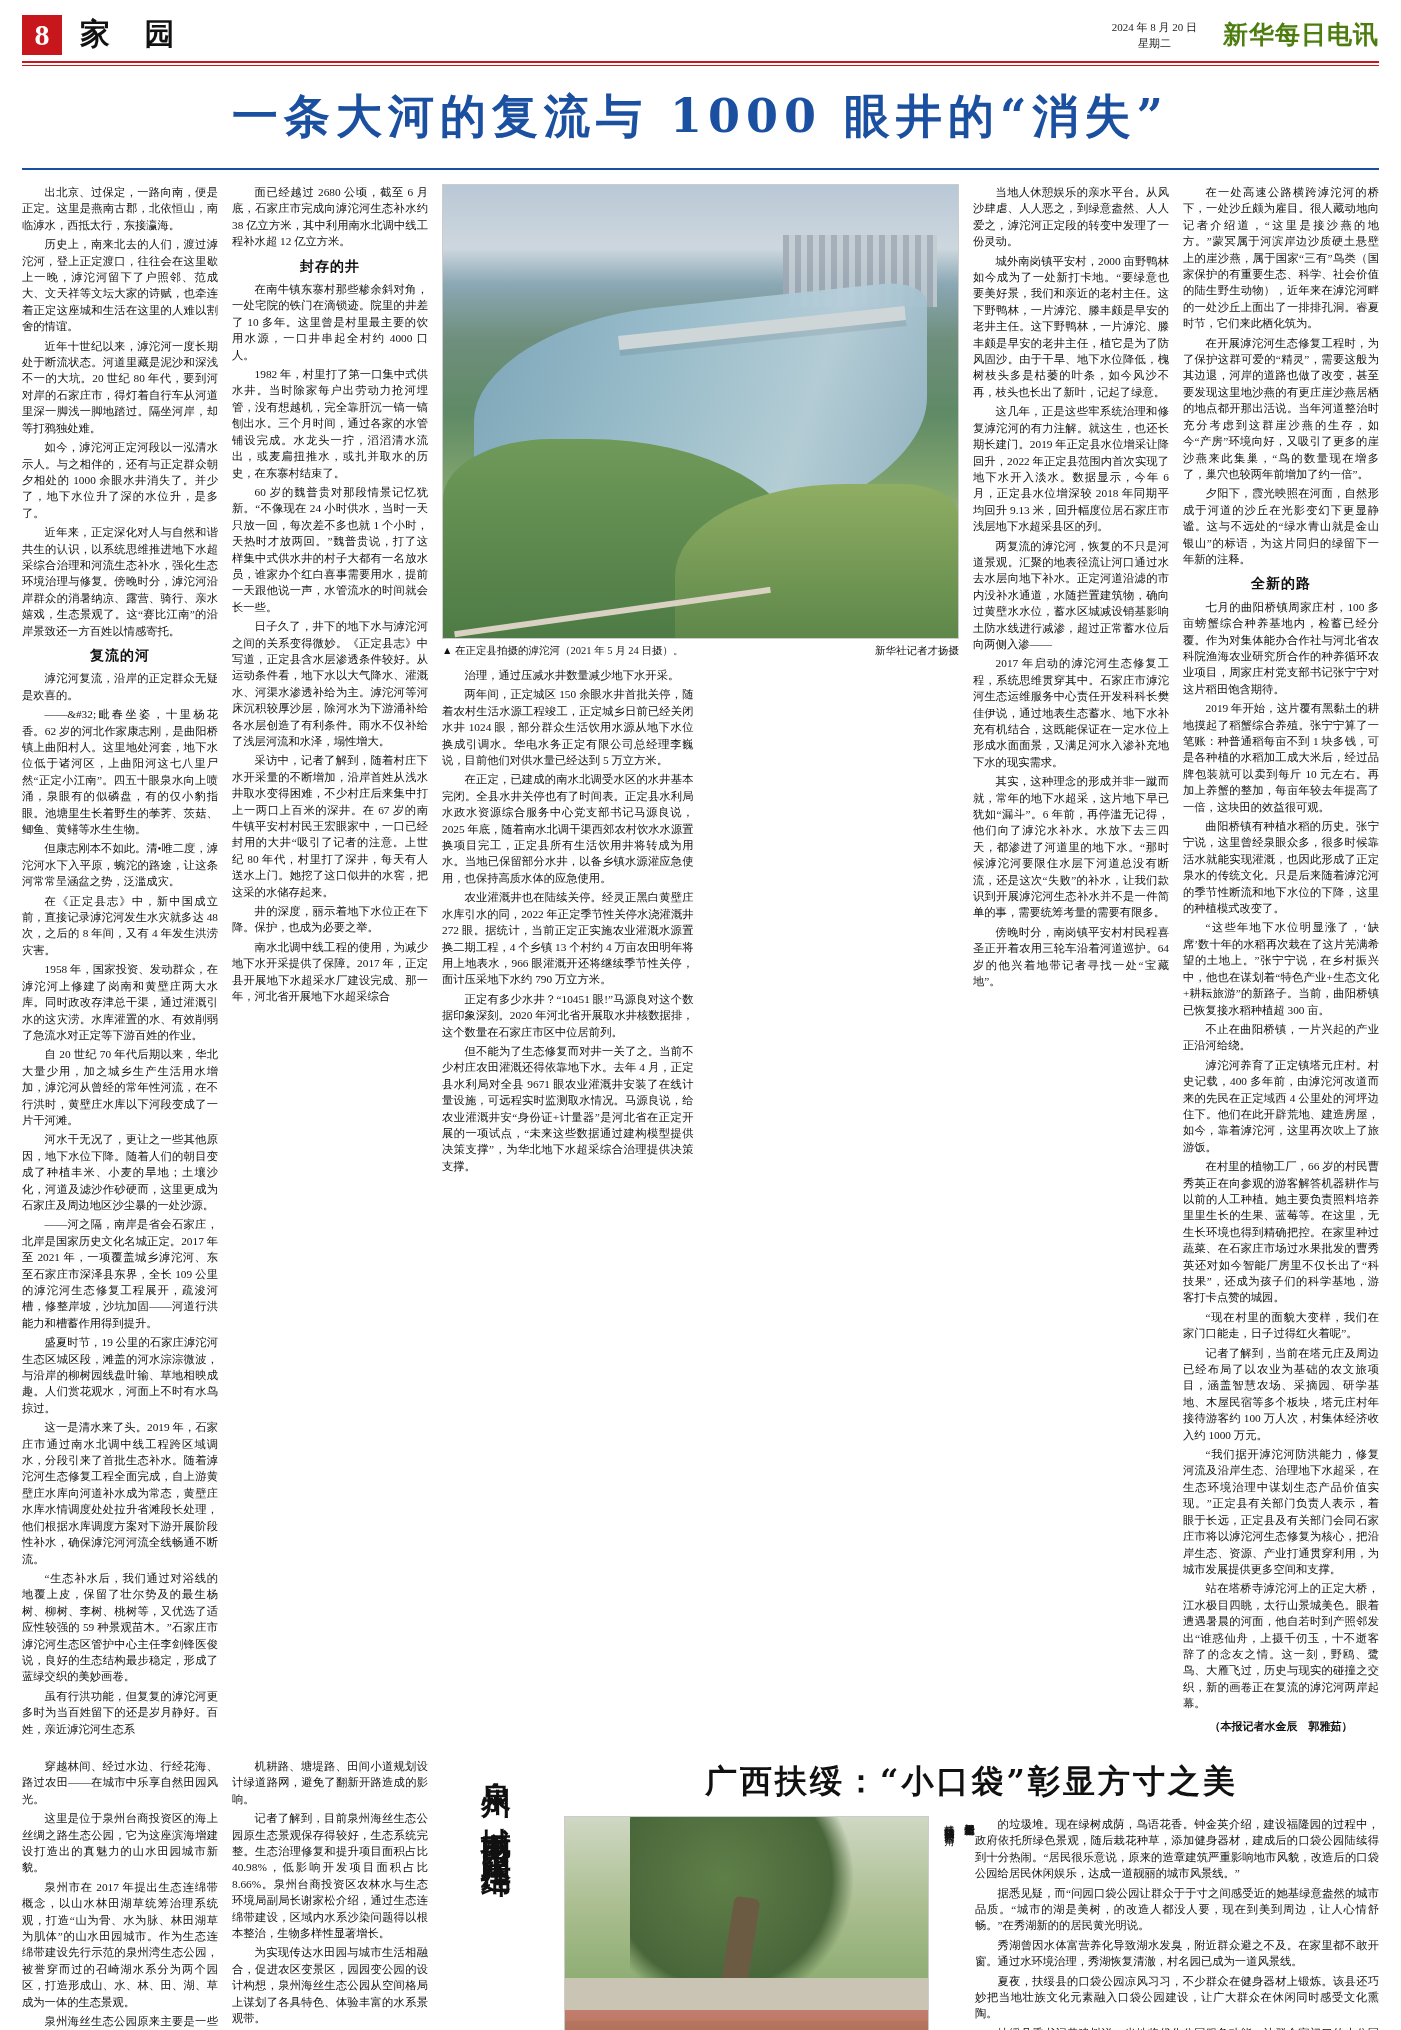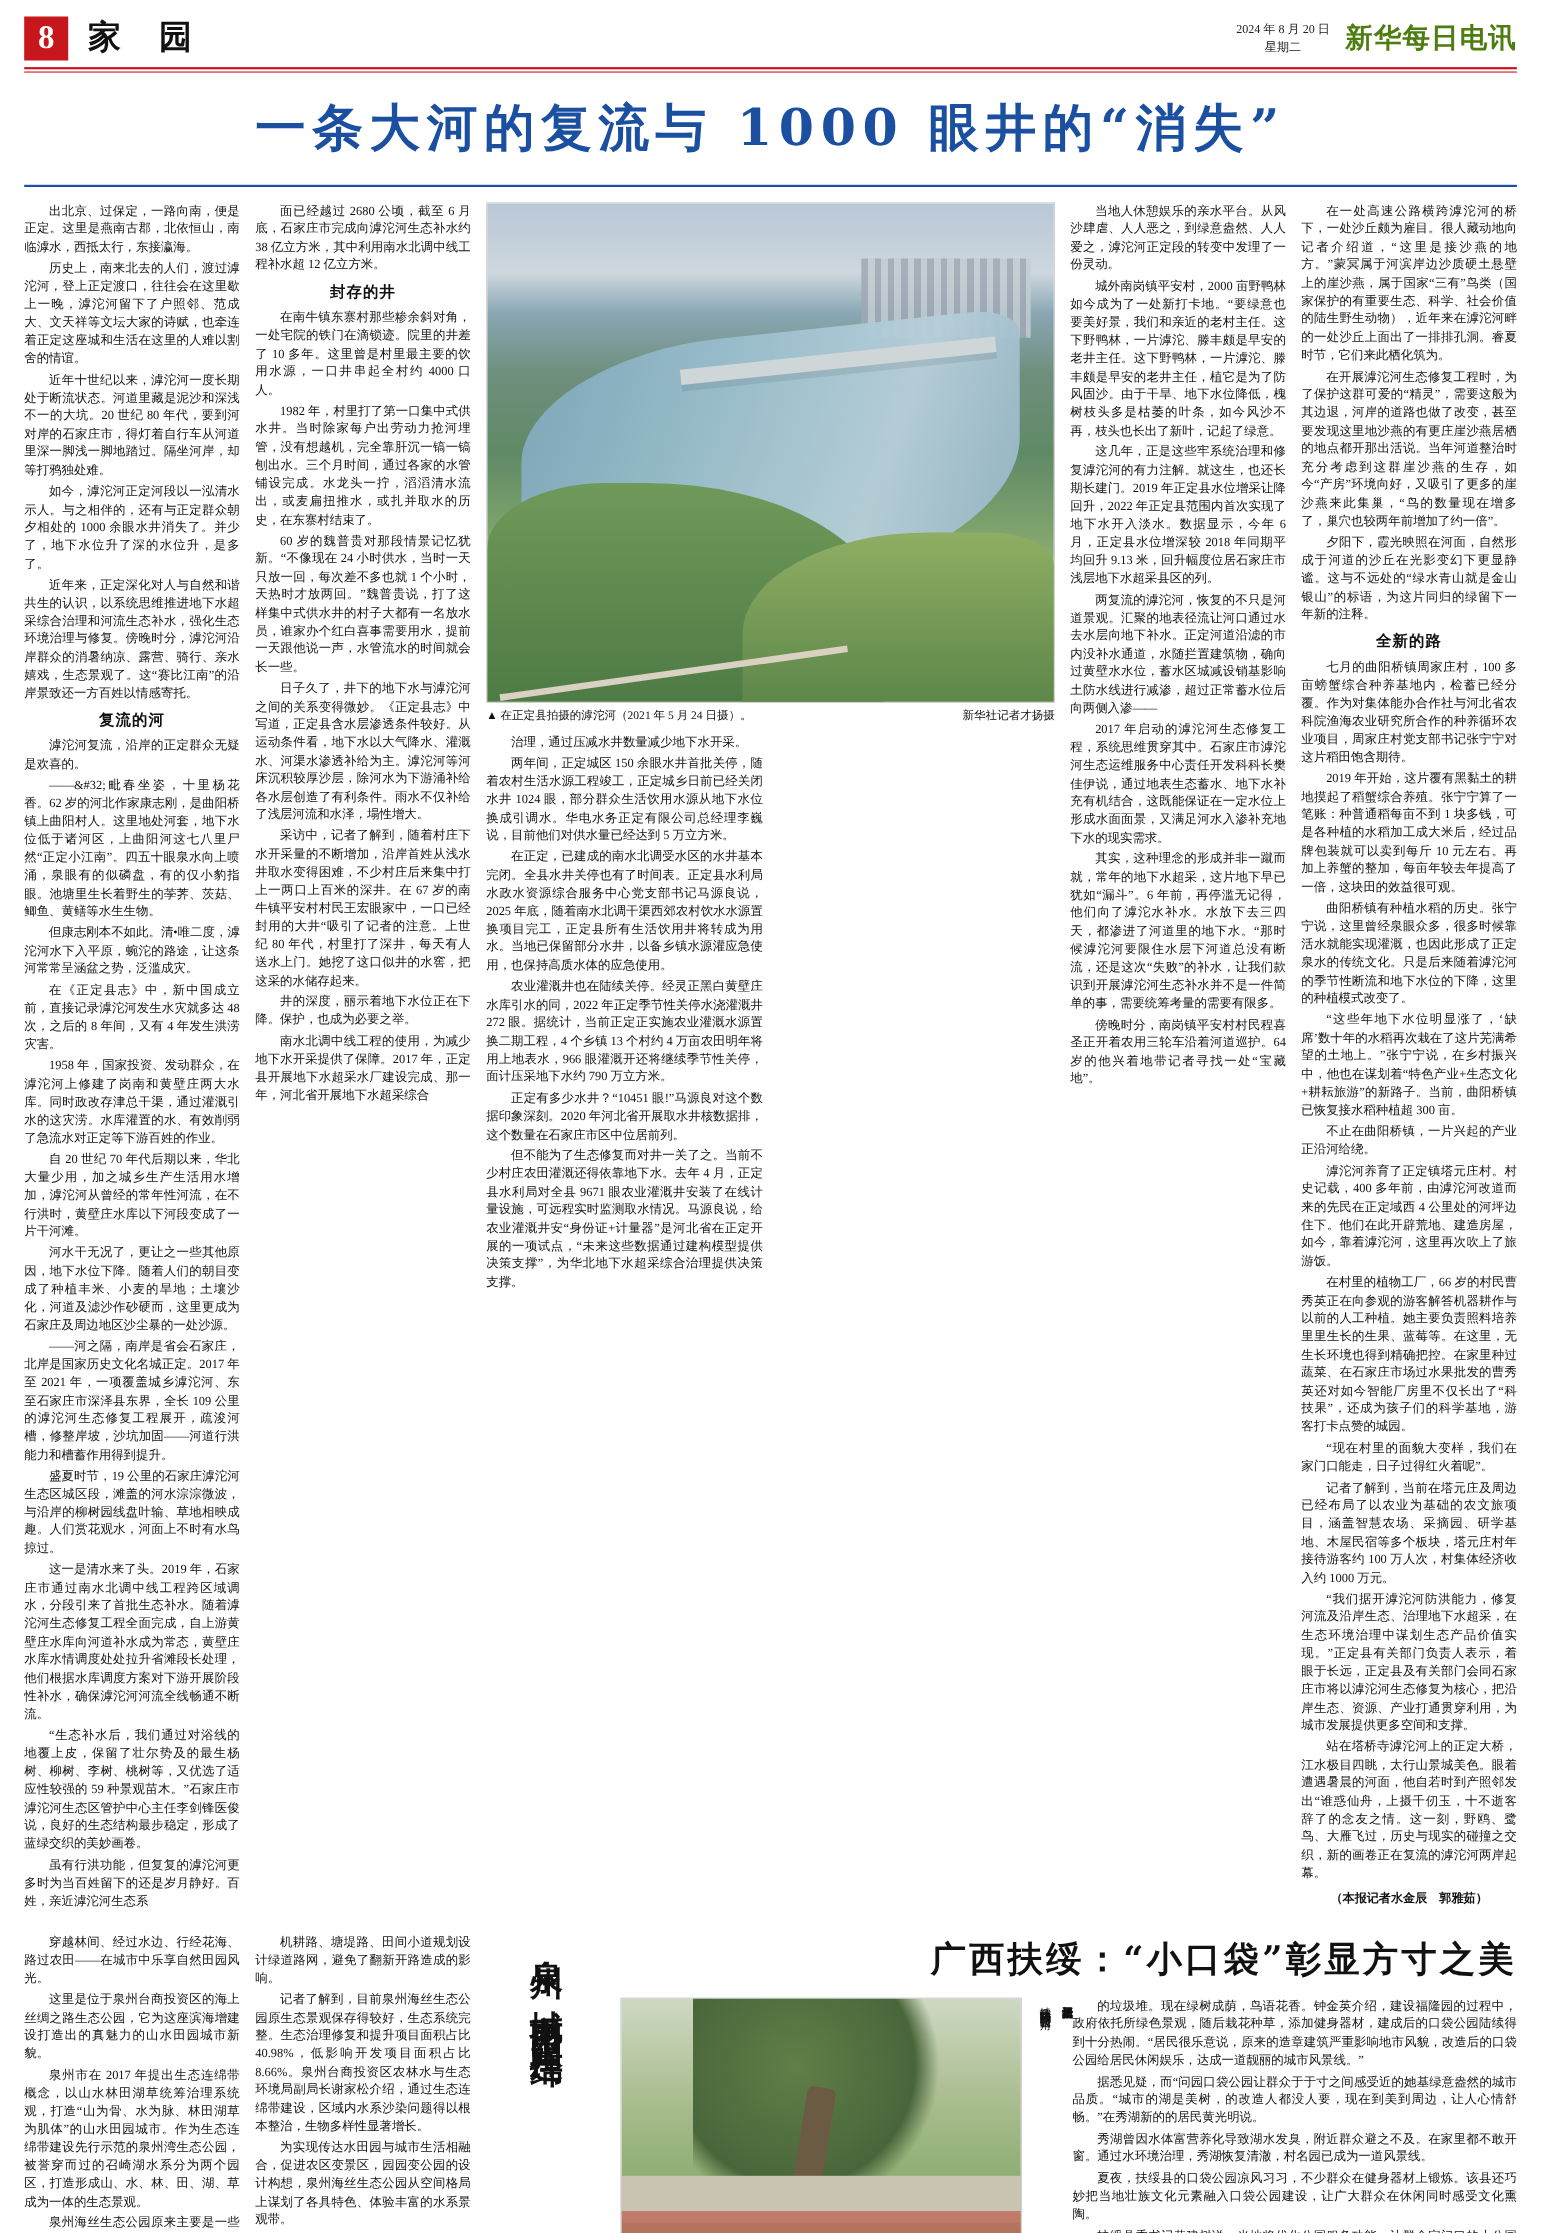--- a/index.html
+++ b/index.html
@@ -17,21 +17,21 @@
   .mast-left { display:flex; align-items:center; gap:12px; }
   .page-num {
     width:40px; height:40px; background:#c8161d; color:#fff;
     font-family:"Liberation Serif", serif; font-weight:bold; font-size:30px;
     display:flex; align-items:center; justify-content:center;
   }
   .section-name {
     font-size:30px; font-weight:bold; letter-spacing:12px;
     font-family:"DejaVu Serif", serif; color:#111; padding-left:6px;
   }
-  .mast-right { display:flex; align-items:center; gap:14px; padding-top:4px; }
+  .mast-right { display:flex; align-items:center; gap:26px; padding-top:4px; }
   .dateblock { text-align:center; font-size:11px; line-height:16px; color:#222; }
   .paper-logo {
     font-size:25px; font-weight:bold; color:#4d7c0f; letter-spacing:1px;
     font-family:"DejaVu Serif", serif; white-space:nowrap;
   }
   .mast-rule { border-bottom:2px solid #c8161d; margin-top:6px; }
   .mast-rule2 { border-bottom:1px solid #c8161d; margin-top:2px; }
 
   
   .headline {
@@ -91,21 +91,21 @@
   .vtitle {
     writing-mode:vertical-rl; text-orientation:upright;
     font-size:30px; font-weight:bold; letter-spacing:5px;
     font-family:"DejaVu Serif", serif; line-height:1.06; color:#111;
     height:100%; margin:0 auto;
   }
 
   
   .b-right { }
   .b-headline {
-    text-align:right; font-size:32px; font-weight:bold; letter-spacing:3px;
+    text-align:center; font-size:32px; font-weight:bold; letter-spacing:3px;
     font-family:"DejaVu Serif", serif; margin:2px 0 12px 0;
   }
   .b-body { display:grid; grid-template-columns: 1fr 22px 196px 196px; gap:12px; }
   .photo2 {
     width:100%; height:270px; border:1px solid #ccc;
     background:linear-gradient(#cfd8c3 0%, #a9bd8e 35%, #8fae74 60%, #b3a67f 100%);
     position:relative; overflow:hidden; margin-bottom:6px;
   }
   .photo2 .tree {
     position:absolute; left:18%; top:-6%; width:64%; height:72%;

